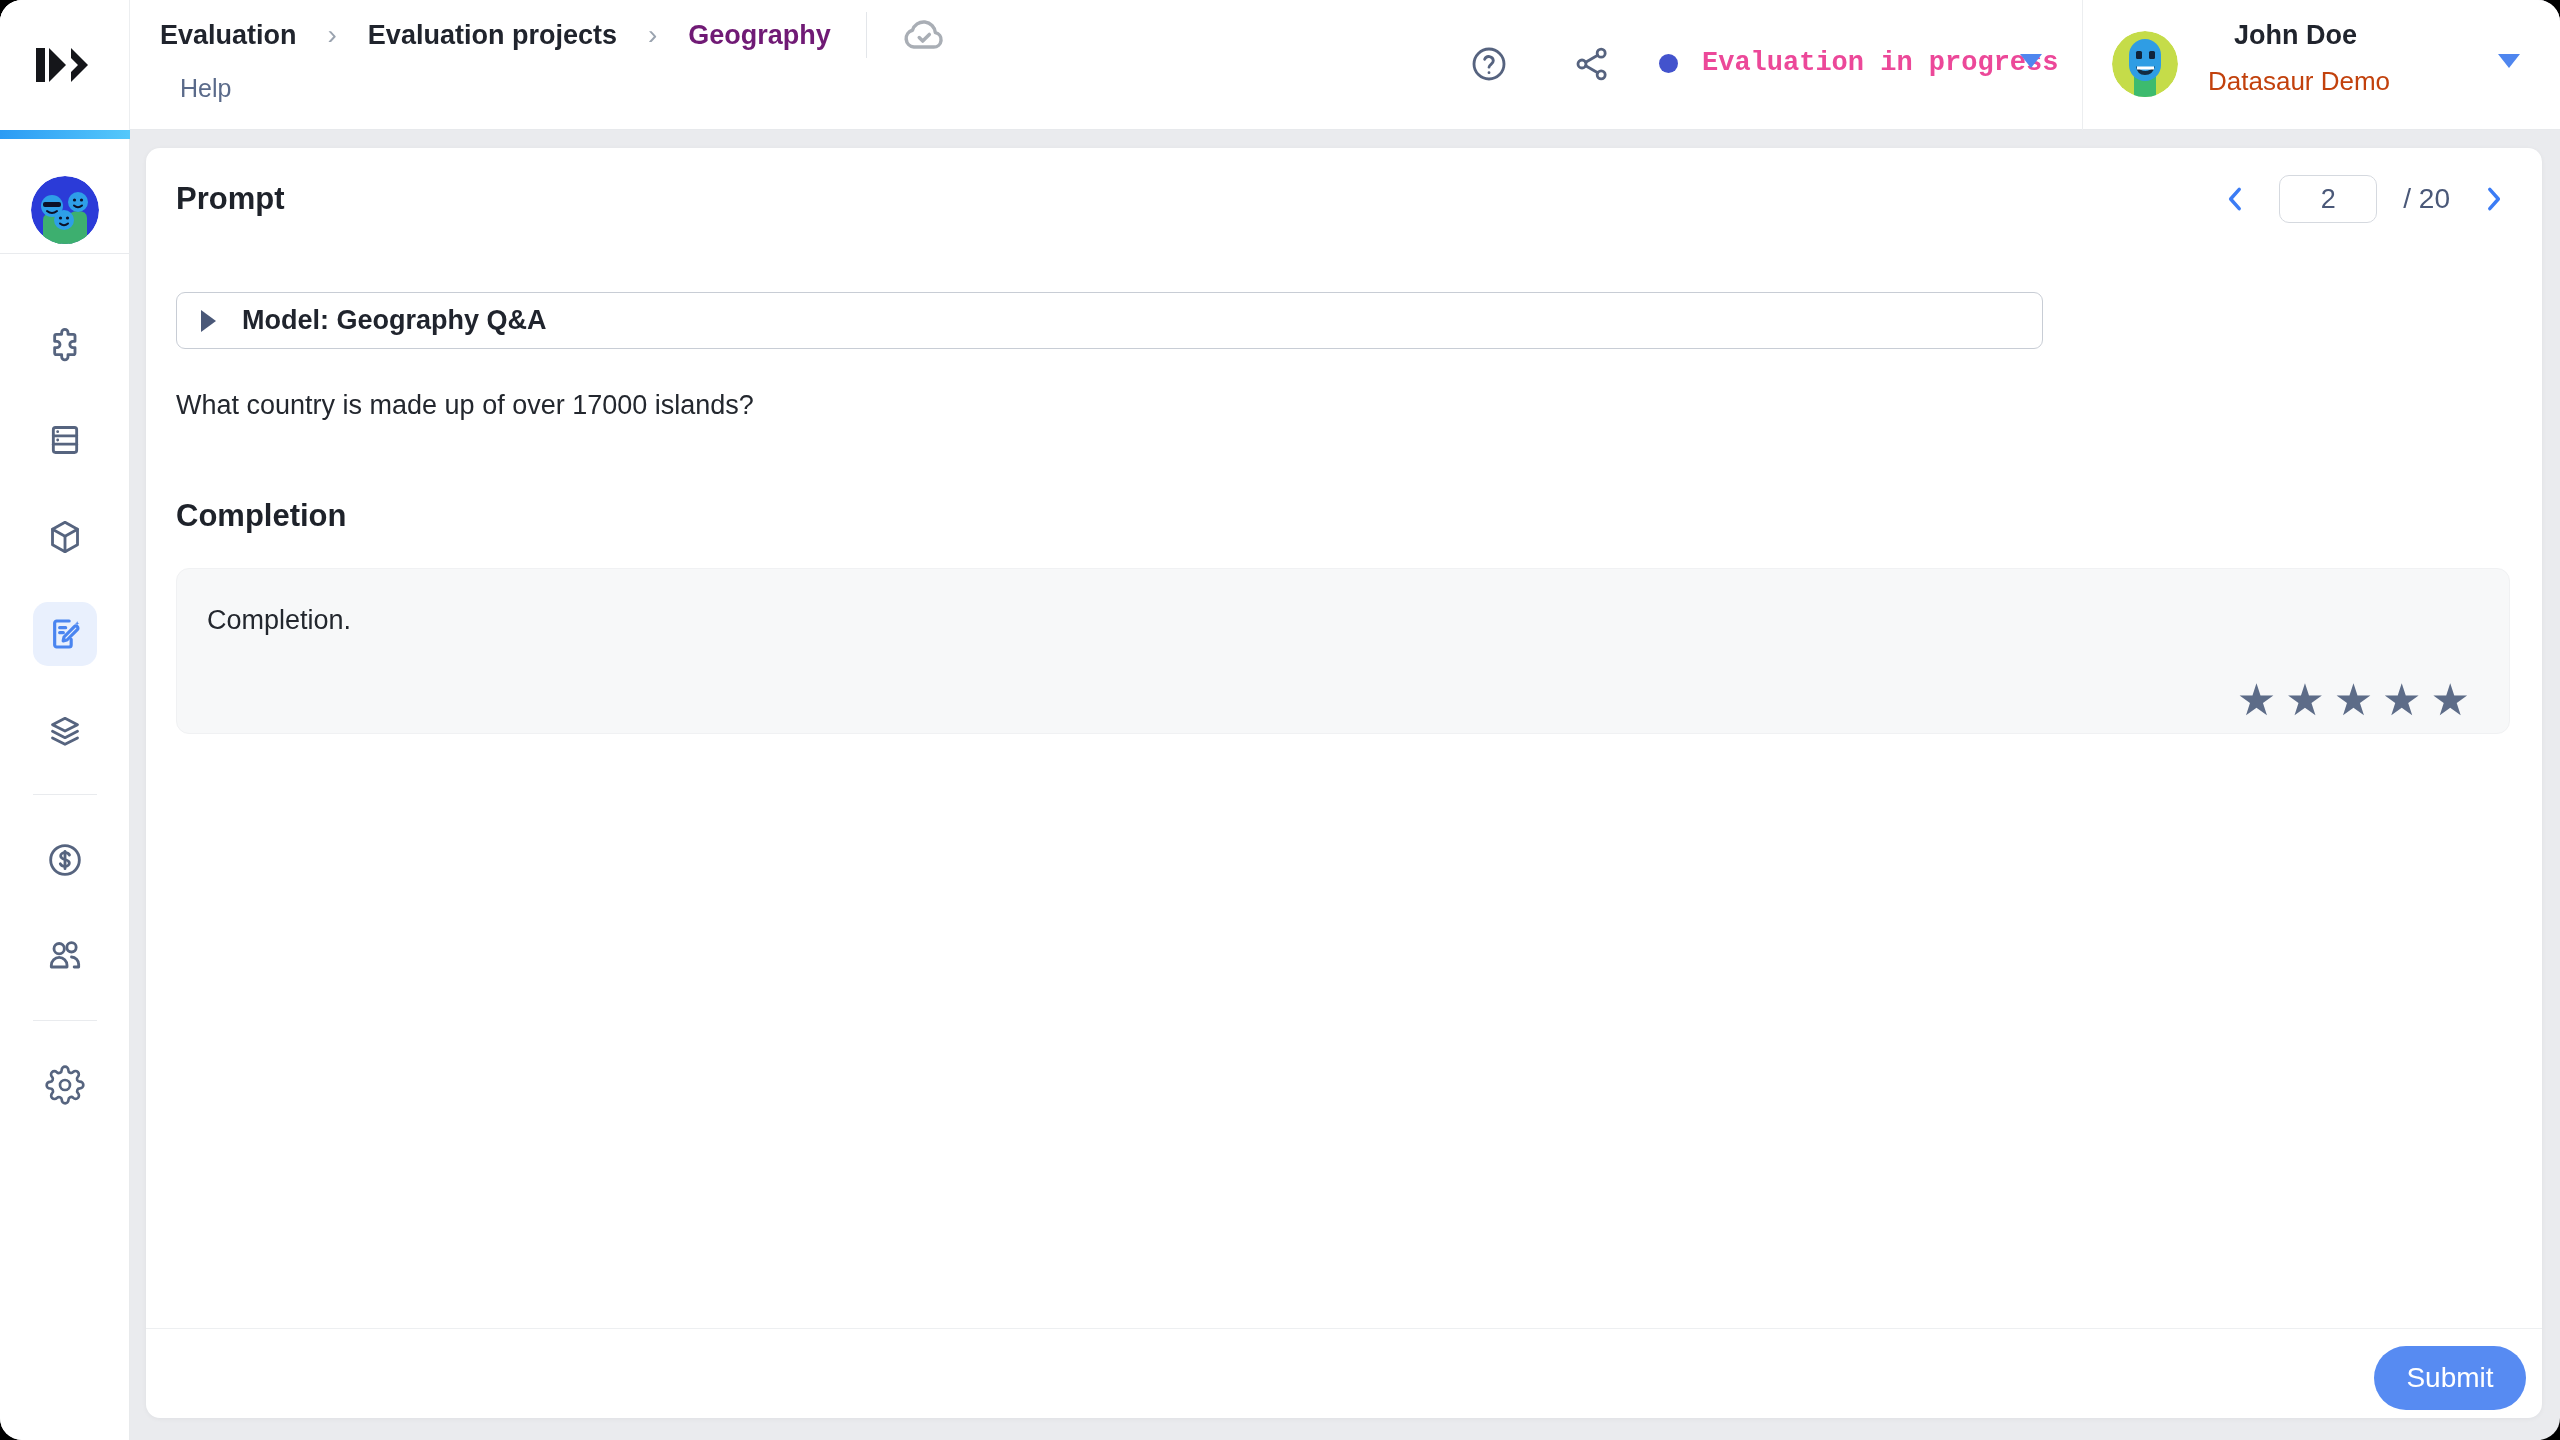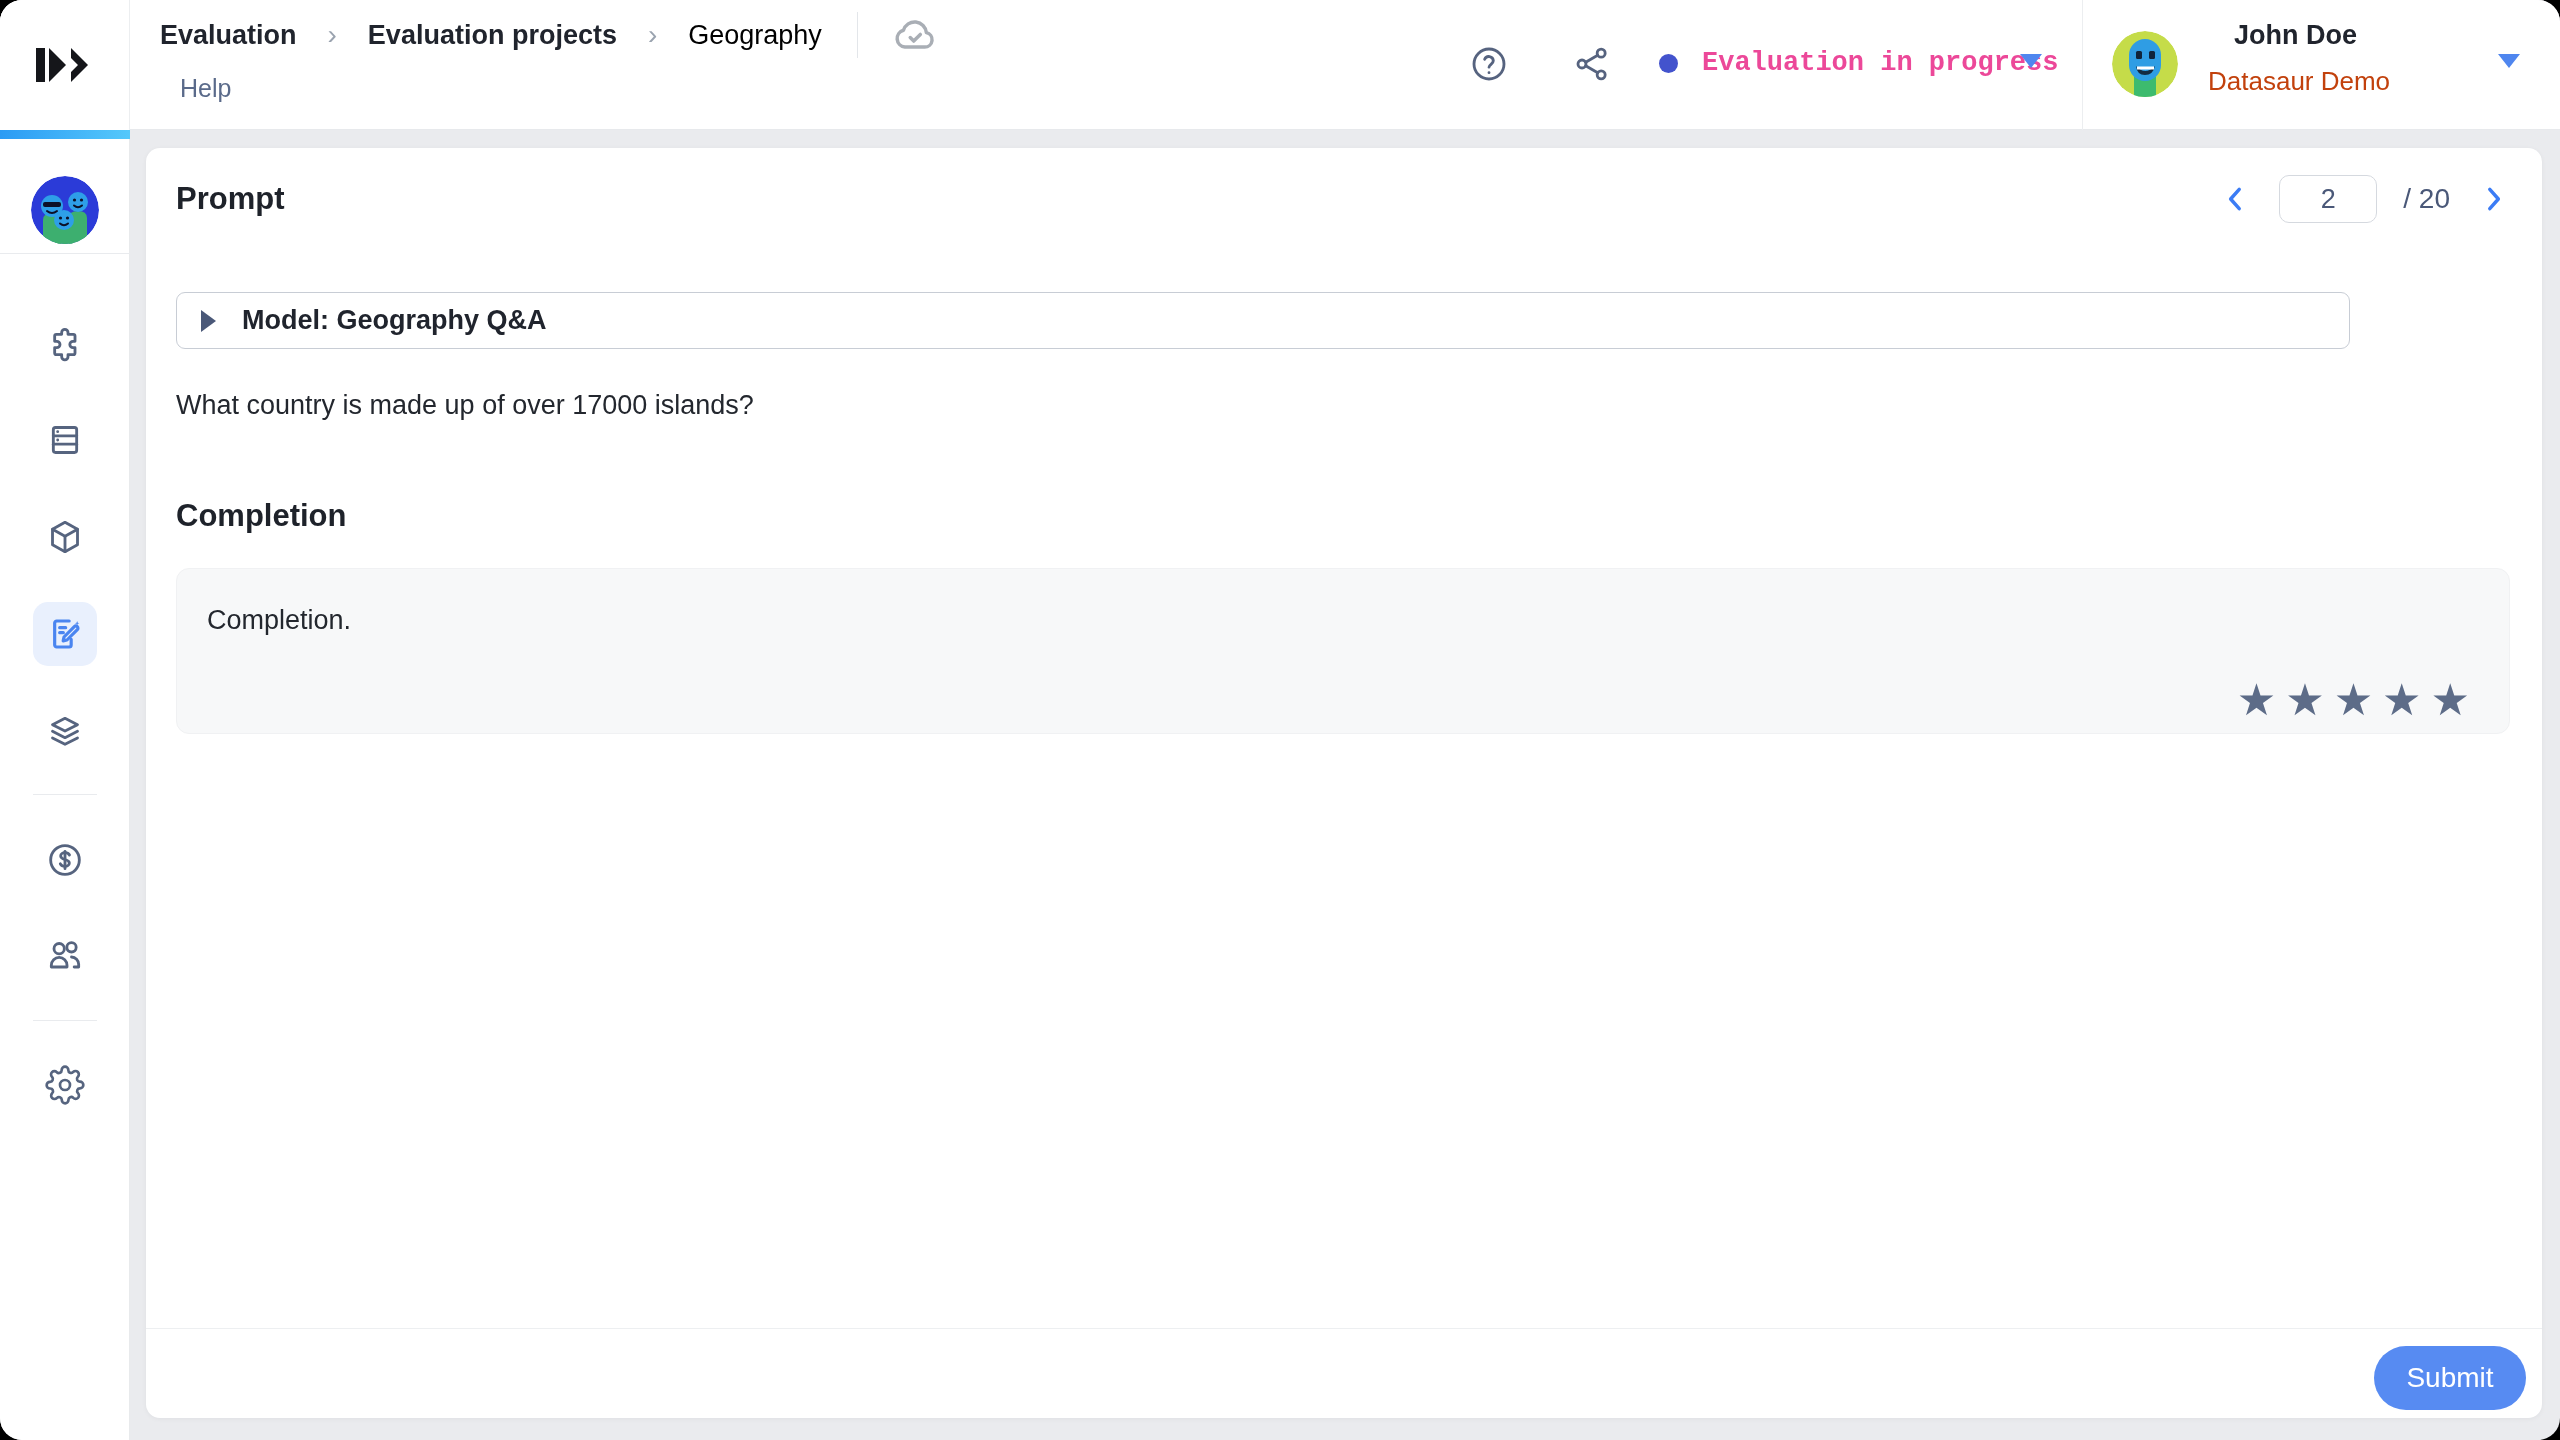--- a/index.html
+++ b/index.html
@@ -8,21 +8,21 @@
   .window { position:relative; width:2560px; height:1440px; background:#eaebee;
             border-radius:22px; overflow:hidden; }
 
   
   .topbar { position:absolute; left:0; top:0; width:2560px; height:130px; background:#fff;
             border-bottom:1px solid #e7e9ec; z-index:5; }
   .logo-block { position:absolute; left:0; top:0; width:130px; height:130px; background:#fff;
                 border-right:1px solid #eceef0; display:flex; align-items:center; justify-content:center; }
   .crumbs { position:absolute; left:160px; top:0; height:70px; display:flex; align-items:center; gap:31px; }
   .crumb { font-size:27px; font-weight:700; color:#20242d; white-space:nowrap; cursor:pointer; }
-  .crumb.current { font-weight:400; color:#000000; }
+  .crumb.current { font-weight:700; color:#701a75; }
   .crumb-sep { font-size:28px; color:#9aa3af; }
   .crumb-divider { width:1px; height:46px; background:#e3e6ea; margin:0 4px; }
   .help-link { position:absolute; left:180px; top:74px; font-size:25px; color:#5a6a8a; cursor:pointer; }
 
   .icon-btn { position:absolute; top:44px; width:40px; height:40px; display:flex;
               align-items:center; justify-content:center; cursor:pointer; }
   .status-dot { position:absolute; left:1659px; top:54px; width:19px; height:19px; border-radius:50%;
                 background:#4353cd; }
   .status-label { position:absolute; left:1702px; top:48px; font-size:27px; font-weight:700; color:#ec4899;
                   cursor:pointer; white-space:nowrap;font-family:Liberation Mono, monospace; }
@@ -54,21 +54,21 @@
           border-radius:14px; box-shadow:0 1px 5px rgba(16,24,40,.05); z-index:3; }
   .card-head { position:absolute; left:30px; right:32px; top:26px; height:50px;
                display:flex; align-items:center; justify-content:space-between; }
   .h1 { font-size:31px; font-weight:700; color:#1e222a; }
   .pager { display:flex; align-items:center; gap:26px; }
   .pager-chevron { width:34px; height:34px; display:flex; align-items:center; justify-content:center; cursor:pointer; }
   .pager-input { width:98px; height:48px; border:1px solid #d5d9df; border-radius:10px; text-align:center;
                  font-size:27px; color:#4a5878; font-family:"Liberation Sans",sans-serif; outline:none; }
   .pager-total { font-size:28px; color:#4a5878; }
 
-  .model-box { position:absolute; left:30px; top:144px; width:2174px; height:57px; background:#fff;
+  .model-box { position:absolute; left:30px; top:144px; width:1867px; height:57px; background:#fff;
                border:1px solid #c8cdd5; border-radius:9px; display:flex; align-items:center;
                padding-left:24px; gap:26px; cursor:pointer; }
   .tri-right { width:0; height:0; border-top:11px solid transparent; border-bottom:11px solid transparent;
                border-left:15px solid #4a5878; }
   .model-label { font-size:27px; font-weight:700; color:#20242d; }
 
   .question { position:absolute; left:30px; top:242px; font-size:27px; color:#23272e; }
   .h1.completion { position:absolute; left:30px; top:350px; }
   .completion-box { position:absolute; left:30px; top:420px; width:2334px; height:166px; background:#f7f8f9;
                     border:1px solid #f0f1f3; border-radius:13px; }

